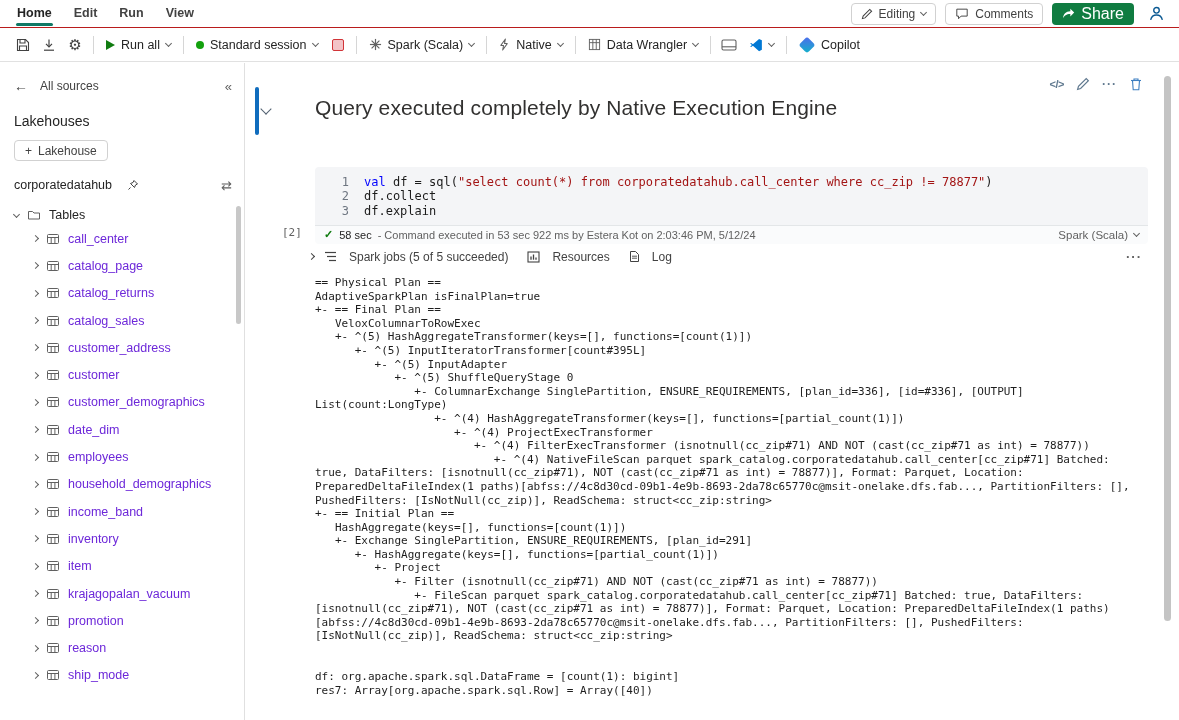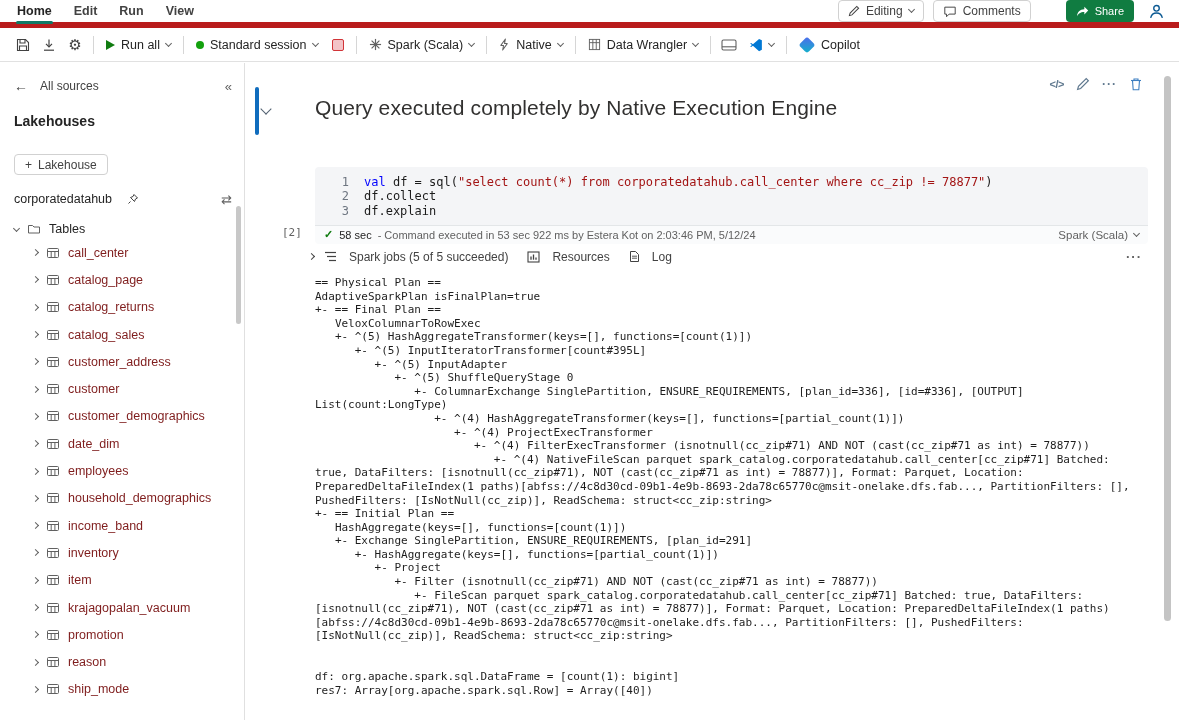--- a/index.html
+++ b/index.html
@@ -1,51 +1,51 @@
 <!DOCTYPE html>
 <html><head>
 <meta charset="utf-8">
 <style>
   * { margin:0; padding:0; box-sizing:border-box; }
   html,body { width:1179px; height:720px; }
   body { font-family:"Liberation Sans", sans-serif; background:#fff; color:#242424; overflow:hidden; position:relative; font-size:13px; }
   svg { display:block; }
 
   
-  .menubar { position:absolute; top:0; left:0; right:0; height:28px; display:flex; align-items:center; padding:0 10px 0 6px; border-bottom:6px solid #b91c1c; background:#fff; z-index:5; }
+  .menubar { position:absolute; top:0; left:0; right:0; height:28px; display:flex; align-items:center; padding:0 10px 0 6px; border-bottom:1px solid #b91c1c; background:#fff; z-index:5; }
   .menu-tab { position:relative; padding:0 11px; line-height:27px; font-size:12.5px; color:#424242;font-weight:bold; }
   .menu-tab.active { font-weight:700; color:#242424; }
   .menu-tab.active::after { content:""; position:absolute; left:10px; right:10px; bottom:1px; height:3px; border-radius:2px; background:#117865; }
   .menubar-right { margin-left:auto; display:flex; align-items:center; gap:9px; }
   .pill-btn { display:inline-flex; align-items:center; gap:6px; height:22px; padding:0 9px; border:1px solid #d1d1d1; border-radius:4px; background:#fff; font-size:12px; color:#424242; font-family:inherit; }
-  .share-btn { display:inline-flex; align-items:center; gap:6px; height:22px; padding:0 10px; border:none; border-radius:4px; background:#107c41; color:#fff; font-size:11px; font-family:inherit;margin-left:26px; }
+  .share-btn { display:inline-flex; align-items:center; gap:6px; height:22px; padding:0 10px; border:none; border-radius:4px; background:#107c41; color:#fff; font-size:16px; font-family:inherit; }
   .chev { display:inline-block; width:5px; height:5px; border-right:1.2px solid #616161; border-bottom:1.2px solid #616161; transform:rotate(45deg); margin-top:-3px; flex:none; }
 
   
   .toolbar { position:absolute; top:28px; left:0; right:0; height:34px; border-bottom:1px solid #e1e1e1; display:flex; align-items:center; padding:0 10px; background:#fff; z-index:5; }
   .tb-btn { display:inline-flex; align-items:center; gap:6px; height:26px; padding:0 7px; border-radius:4px; font-size:12.5px; color:#242424; }
   .tb-icon { display:inline-flex; align-items:center; justify-content:center; width:26px; height:26px; border-radius:4px; }
   .tb-sep { width:1px; height:18px; background:#d6d6d6; margin:0 5px; flex:none; }
   .play-tri { width:0; height:0; border-left:9px solid #107c10; border-top:5.5px solid transparent; border-bottom:5.5px solid transparent; }
   .session-dot { width:8px; height:8px; border-radius:50%; background:#13a10e; }
   .stop-sq { width:12px; height:12px; border:1.6px solid #d13438; background:#f3c3c7; border-radius:2px; }
   .gear-glyph { font-size:15px; color:#424242; line-height:1; }
   .copilot-icon { width:12px; height:12px; border-radius:3px; transform:rotate(45deg); background:linear-gradient(135deg,#4f6bed,#12b3c9); margin:0 2px; }
 
   
   .sidebar { position:absolute; top:63px; left:0; width:245px; bottom:0; background:#fff; border-right:1px solid #e0e0e0; overflow:hidden; }
   .src-row { margin-top:12px; height:22px; padding:0 12px 0 14px; display:flex; align-items:center; gap:12px; font-size:12px; color:#424242; }
   .back-glyph { font-size:14px; color:#424242; }
   .collapse-glyph { margin-left:auto; font-size:13px; color:#616161; }
-  .lh-title { margin:16px 0 14px 14px; height:17px; font-size:14px; font-weight:700; color:#242424; }
+  .lh-title { margin:16px 0 0 14px; height:17px; font-size:14px; font-weight:400; color:#242424; }
   .add-lh { margin:10px 0 0 14px; height:21px; display:inline-flex; align-items:center; gap:6px; padding:0 10px; border:1px solid #d1d1d1; border-radius:4px; background:#fff; font-size:12px; color:#424242; font-family:inherit; }
   .lh-row { margin:16px 12px 0 14px; height:16px; display:flex; align-items:center; gap:15px; font-size:12.5px; color:#242424; }
   .swap-glyph { margin-left:auto; font-size:13px; color:#616161; }
   .tree-root { margin:12px 0 0 0; height:20px; display:flex; align-items:center; gap:8px; padding-left:14px; font-size:12.5px; color:#242424; }
-  .tree-item { height:27.3px; display:flex; align-items:center; gap:8px; padding-left:33px; font-size:12.5px; color:#7f1d1d; }
+  .tree-item { height:27.3px; display:flex; align-items:center; gap:8px; padding-left:33px; font-size:12.5px; color:#6d28d9; }
   .chev-r { display:inline-block; width:5px; height:5px; border-right:1.2px solid #616161; border-bottom:1.2px solid #616161; transform:rotate(-45deg); flex:none; }
   .sb-scroll { position:absolute; right:3px; top:143px; width:5px; height:118px; border-radius:3px; background:#c8c8c8; }
 
   
   .main { position:absolute; top:63px; left:246px; right:0; bottom:0; background:#fff; overflow:hidden; }
   .cell-actions { position:absolute; top:14px; right:36px; display:flex; align-items:center; gap:12px; color:#60798f; }
   .code-glyph { font-size:11px; font-weight:700; letter-spacing:-0.5px; color:#60798f; }
   .dots-glyph { font-size:12px; font-weight:700; color:#60798f; letter-spacing:1px; }
   .cell-accent { position:absolute; left:9px; top:24px; width:4px; height:48px; border-radius:2px; background:#0f6cbd; }
   .cell-collapse { position:absolute; left:16px; top:38px; }

